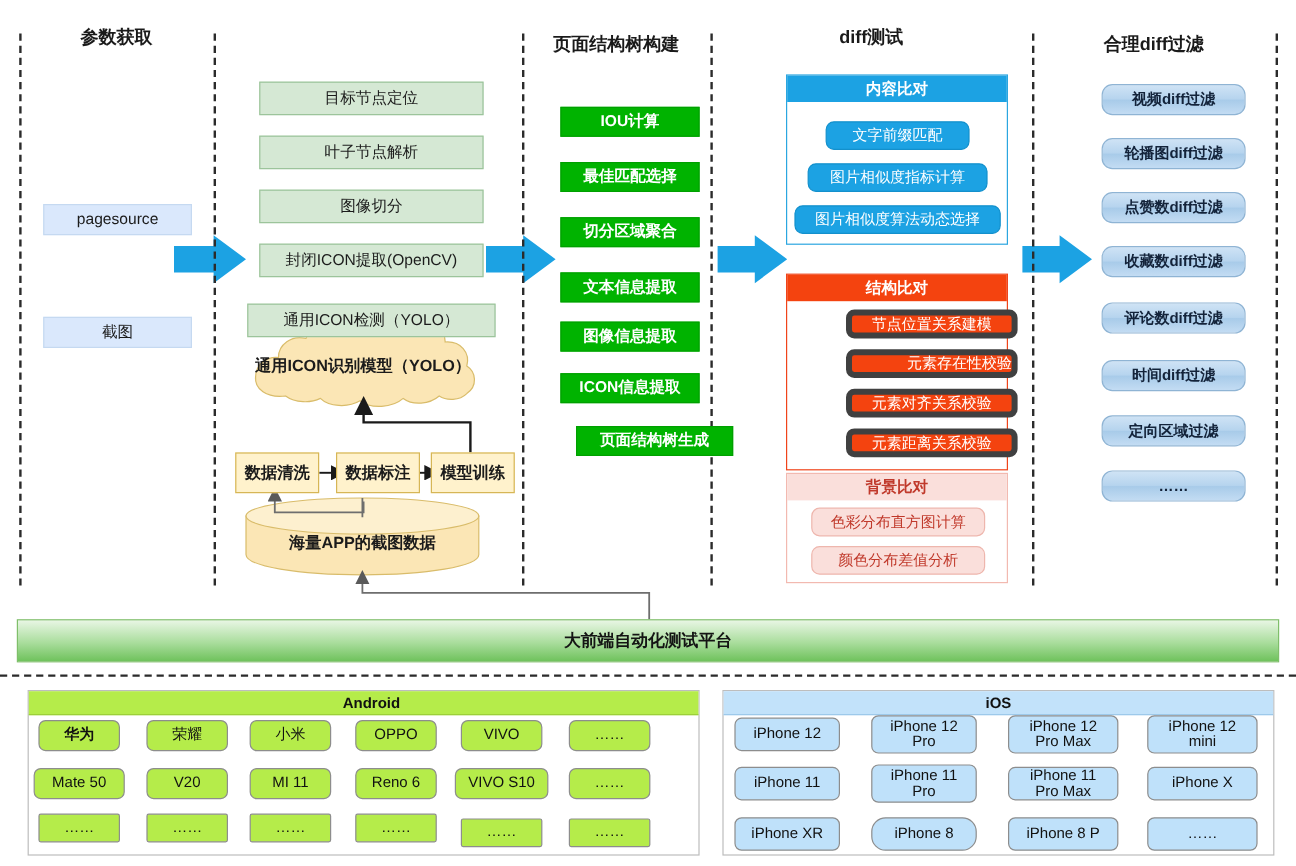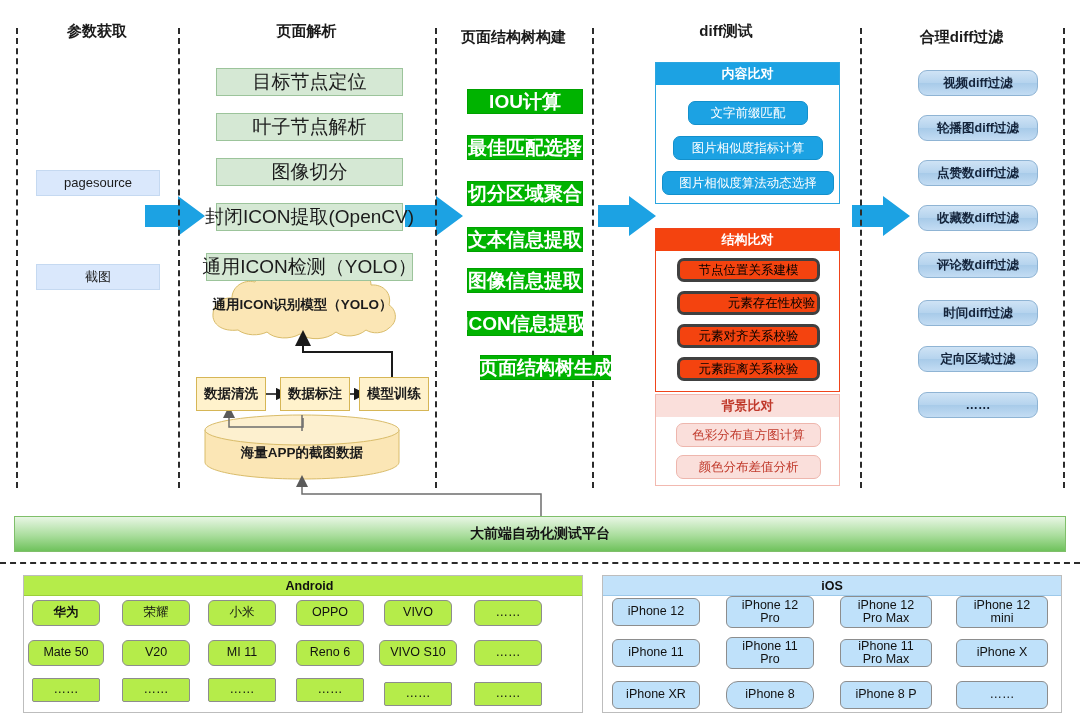--- a/index.html
+++ b/index.html
@@ -33,21 +33,21 @@
   }
 
   
   .node {
     position: absolute;
     box-sizing: border-box;
     display: flex;
     align-items: center;
     justify-content: center;
     text-align: center;
-    font-size: 19px;
+    font-size: 13px;
     line-height: 1.15;
     white-space: nowrap;
   }
 
   
   .in-box {
     background: #dae8fc;
     border: 1px solid #c5d9f1;
     color: #1b1b1b;
     font-size: 13px;
@@ -91,21 +91,21 @@
   .pill {
     position: absolute;
     box-sizing: border-box;
     display: flex; align-items: center; justify-content: center;
     text-align: center;
     border-radius: 7px;
     font-size: 12.5px;
     white-space: nowrap;
   }
   .pill.blue   { background: #1ca2e3; border: 1px solid #1390cc; color: #ffffff; }
-  .pill.orange { background: #f4430f; border: 3px solid #404040; color: #000000; }
+  .pill.orange { background: #f4430f; border: 5px solid #404040; color: #ffffff; margin-left: 28px; }
   .pill.pink   { background: #fadfdb; border: 1px solid #eeb6ad; color: #c0392b; }
 
   
   .pill.lblue {
     background: linear-gradient(to bottom, #cfe3f5 0%, #b6d4ee 48%, #a8cbe9 52%, #c3dcf3 100%);
     border: 1px solid #8fb4d4;
     color: #13233a;
     border-radius: 9px;
     font-size: 12.5px;
     font-weight: 700;
@@ -258,21 +258,20 @@
   </svg>
 
   <div class="divider" style="left:16px;  height:460px;"></div>
   <div class="divider" style="left:178px; height:460px;"></div>
   <div class="divider" style="left:435px; height:460px;"></div>
   <div class="divider" style="left:592px; height:460px;"></div>
   <div class="divider" style="left:860px; height:460px;"></div>
   <div class="divider" style="left:1063px;height:460px;"></div>
 
   <div class="col-head" style="left:16px;  top:22px; width:162px;">参数获取</div>
-  <div class="col-head" style="left:178px; top:22px; width:257px;">页面解析</div>
   <div class="col-head" style="left:435px; top:28px; width:157px;">页面结构树构建</div>
   <div class="col-head" style="left:592px; top:22px; width:268px;">diff测试</div>
   <div class="col-head" style="left:860px; top:28px; width:203px;">合理diff过滤</div>
 
   <div class="node in-box" style="left:36px; top:170px; width:124px; height:26px;">pagesource</div>
   <div class="node in-box" style="left:36px; top:264px; width:124px; height:26px;">截图</div>
 
   <div class="node green-soft" style="left:216px; top:68px;  width:187px; height:28px;">目标节点定位</div>
   <div class="node green-soft" style="left:216px; top:113px; width:187px; height:28px;">叶子节点解析</div>
   <div class="node green-soft" style="left:216px; top:158px; width:187px; height:28px;">图像切分</div>

